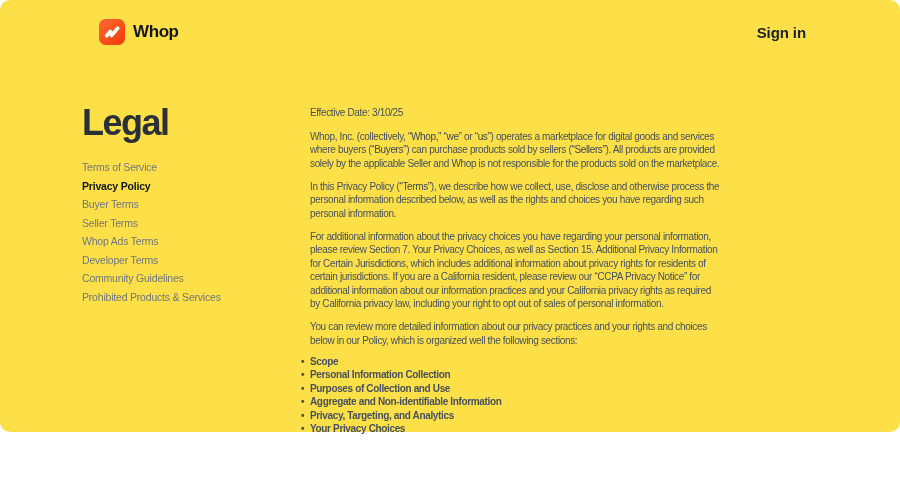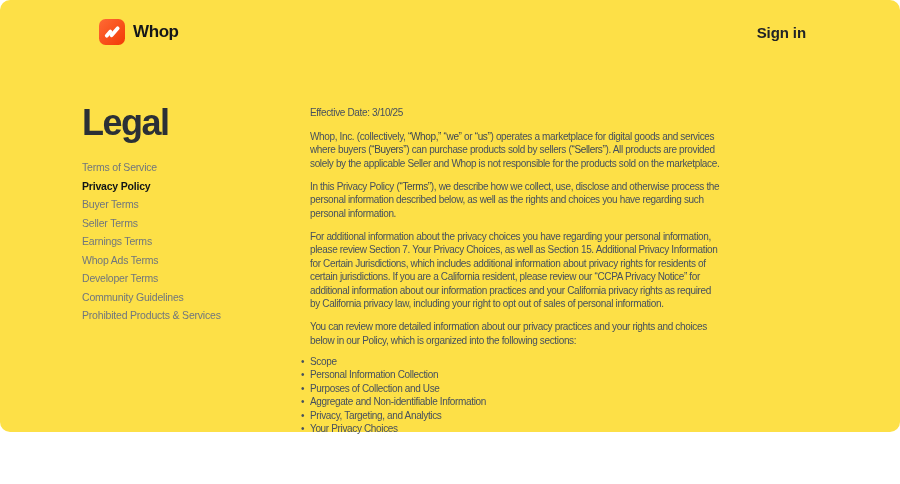--- a/index.html
+++ b/index.html
@@ -65,21 +65,21 @@
   main { width: 412px; flex: none; padding-top: 42px; }
   main p, main li {
     font-size: 10px;
     line-height: 13.5px;
     letter-spacing: -0.35px;
     color: #46505e;
   }
   .eff { margin: 0 0 10px; }
   .paras p { margin: 0 0 9.5px; }
   .paras strong { font-weight: 400; color: #3c4654; }
-  main ul { list-style: none; margin-top: -2px; }
+  main ul { list-style: none; margin-top: -2px; font-weight: bold; }
   main li { position: relative; }
   main li::before {
     content: "\2022";
     position: absolute;
     left: -9px;
     top: 0;
     color: #46505e;
   }
 </style>
 </head>
@@ -109,35 +109,34 @@
 
   <div class="layout">
 
     <aside>
       <h1>Legal</h1>
       <nav>
           <a class="nav-item">Terms of Service</a>
           <a class="nav-item active">Privacy Policy</a>
           <a class="nav-item">Buyer Terms</a>
           <a class="nav-item">Seller Terms</a>
-          <a class="nav-item">Earnings Terms</a>
           <a class="nav-item">Whop Ads Terms</a>
           <a class="nav-item">Developer Terms</a>
           <a class="nav-item">Community Guidelines</a>
           <a class="nav-item">Prohibited Products &amp; Services</a>
         </nav>
     </aside>
 
     <main>
       <p class="eff">Effective Date: 3/10/25</p>
       <div class="paras">
           <p><span>Whop, Inc. (collectively, </span><strong>“Whop,”</strong><span> </span><strong>“we”</strong><span> or </span><strong>“us”</strong><span>) operates a marketplace for digital goods and services where buyers (</span><strong>“Buyers”</strong><span>) can purchase products sold by sellers (</span><strong>“Sellers”</strong><span>). All products are provided solely by the applicable Seller and Whop is not responsible for the products sold on the marketplace.</span></p>
           <p><span>In this Privacy Policy (</span><strong>“Terms”</strong><span>), we describe how we collect, use, disclose and otherwise process the personal information described below, as well as the rights and choices you have regarding such personal information.</span></p>
           <p><span>For additional information about the privacy choices you have regarding your personal information, please review Section 7. Your Privacy Choices, as well as Section 15. Additional Privacy Information for Certain Jurisdictions, which includes additional information about privacy rights for residents of certain jurisdictions. If you are a California resident, please review our “CCPA Privacy Notice” for additional information about our information practices and your California privacy rights as required by California privacy law, including your right to opt out of sales of personal information.</span></p>
-          <p><span>You can review more detailed information about our privacy practices and your rights and choices below in our Policy, which is organized into the following sections:</span></p>
+          <p><span>You can review more detailed information about our privacy practices and your rights and choices below in our Policy, which is organized well the following sections:</span></p>
         </div>
       <ul>
           <li>Scope</li>
           <li>Personal Information Collection</li>
           <li>Purposes of Collection and Use</li>
           <li>Aggregate and Non-identifiable Information</li>
           <li>Privacy, Targeting, and Analytics</li>
           <li>Your Privacy Choices</li>
         </ul>
     </main>

